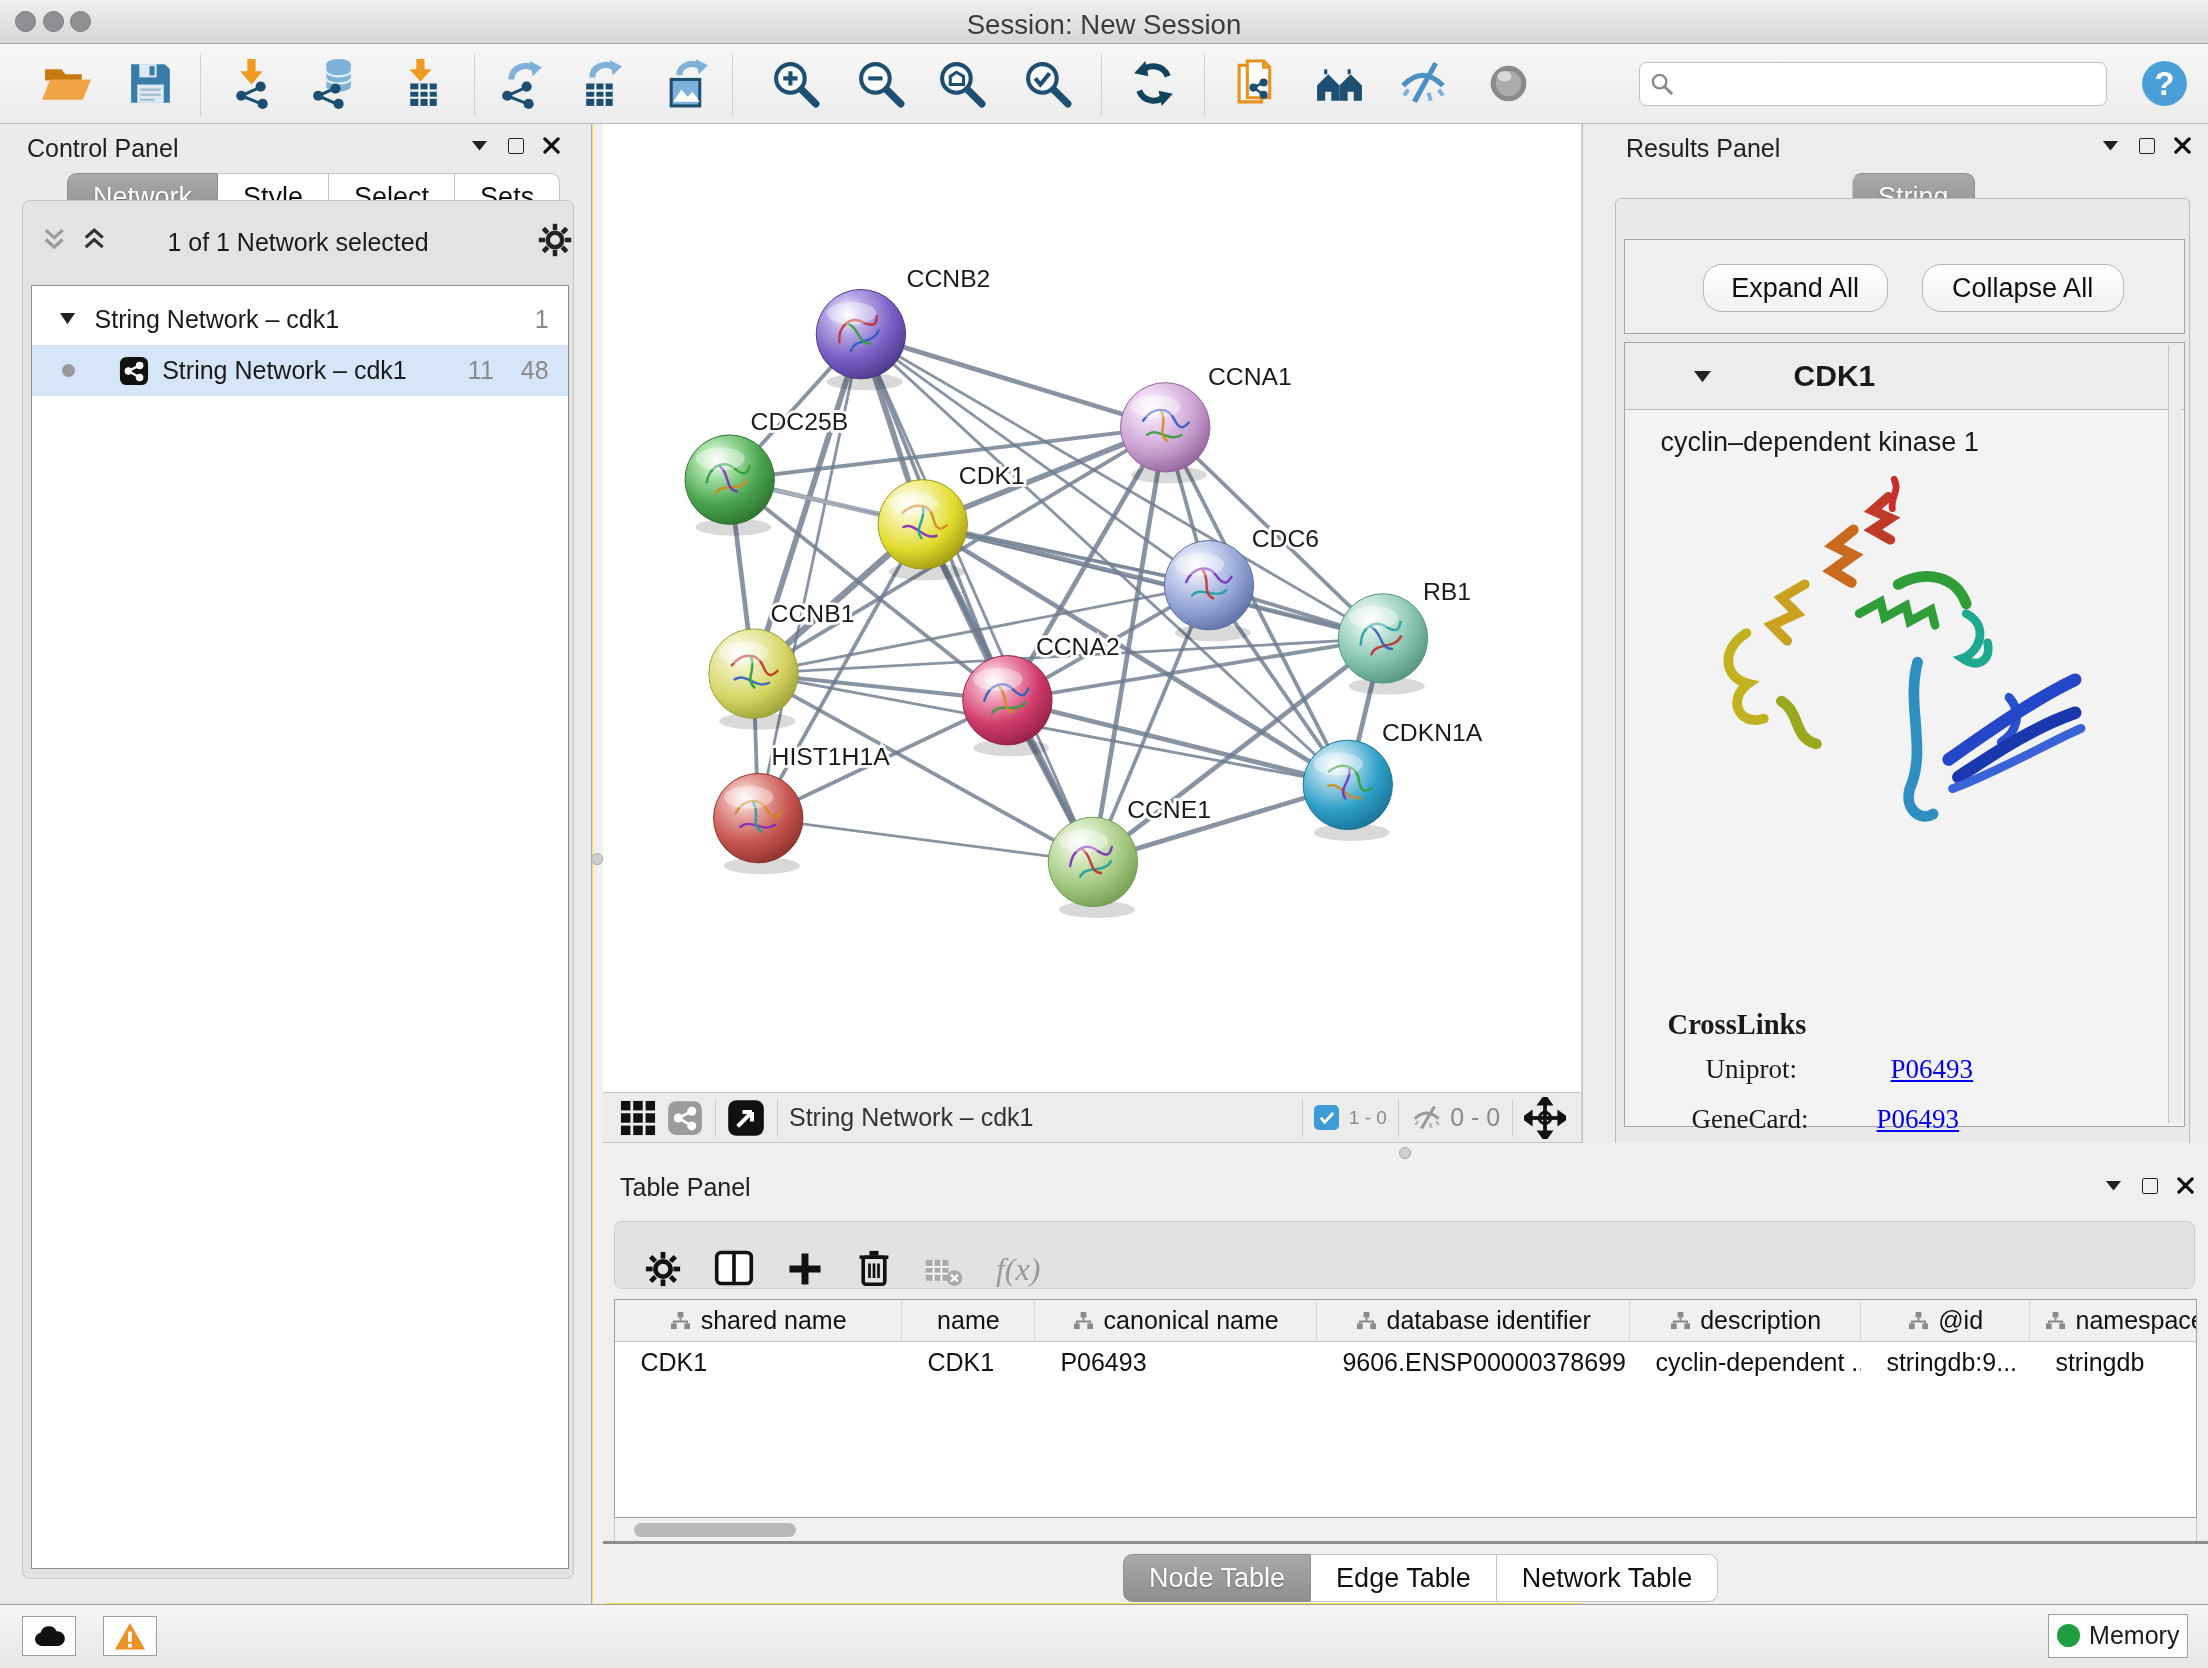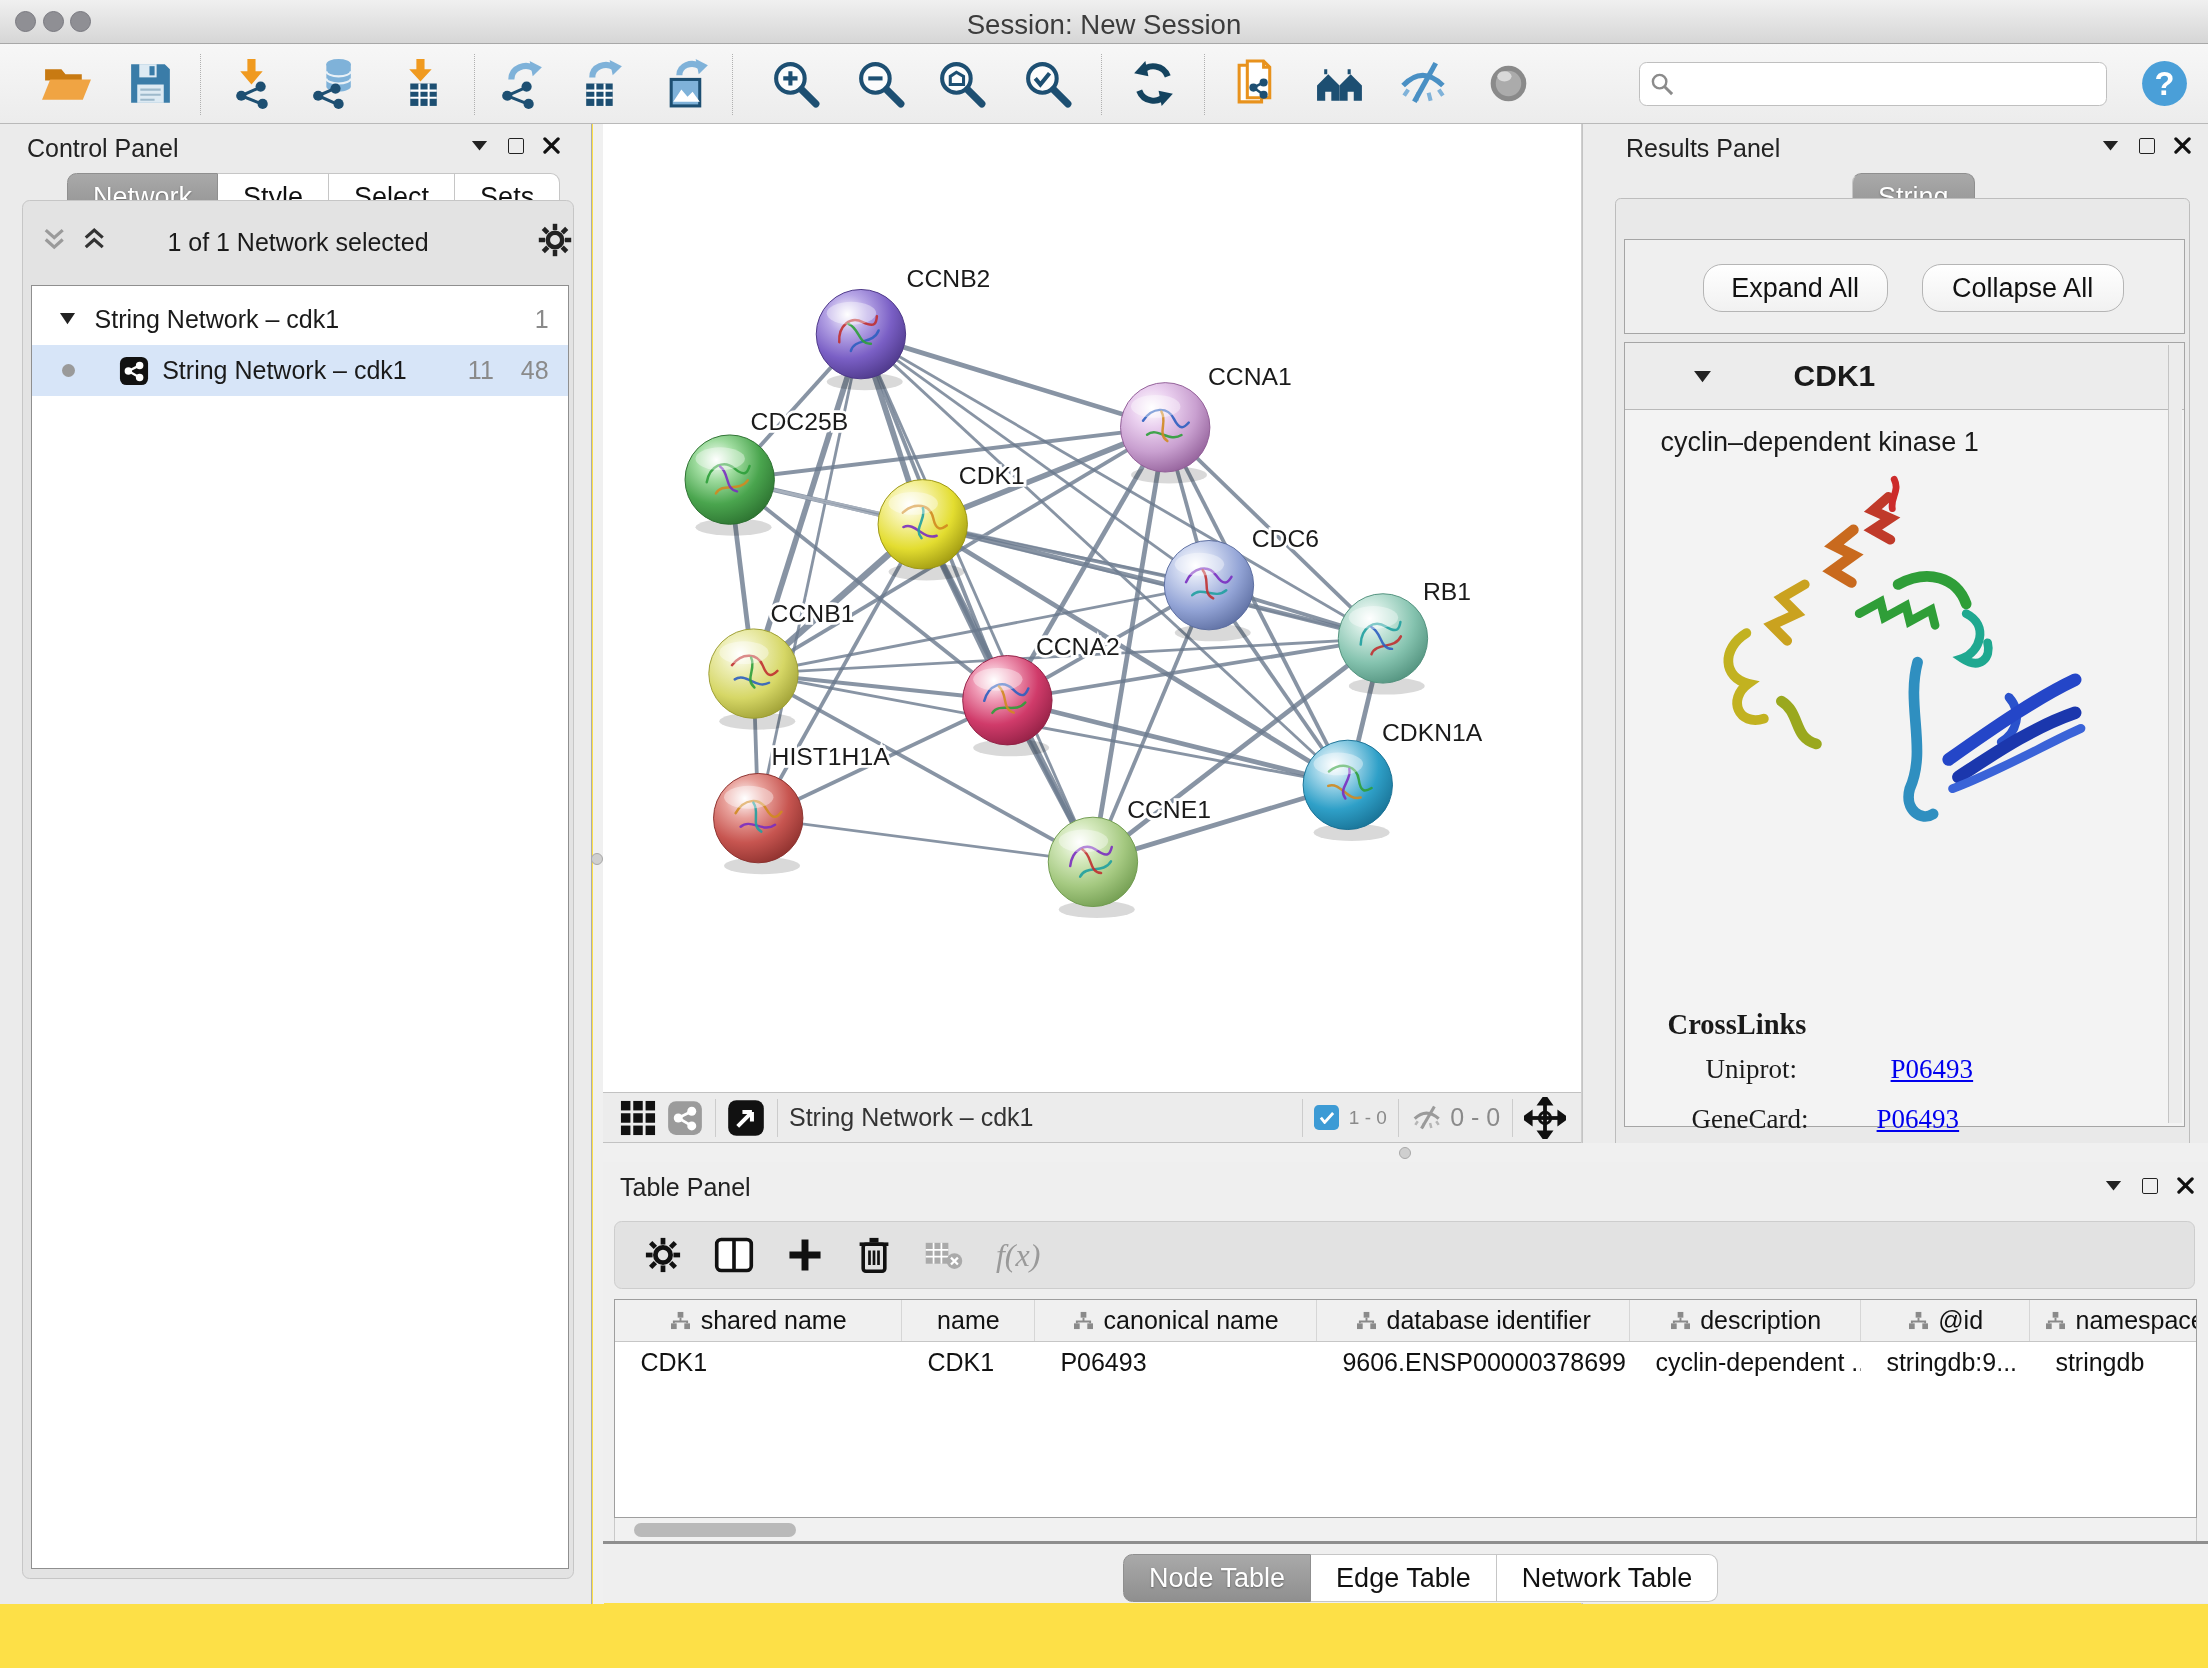--- a/index.html
+++ b/index.html
@@ -61,21 +61,21 @@
   .rcard{left:1615px;top:198px;width:575px;height:955px;background:#e9e9e9;border:1px solid #bdbdbd;border-radius:5.7px;}
   .rbox{background:#efefef;border:1px solid #a5a5a5;}
   .btn{background:linear-gradient(#ffffff,#f1f1f1);border:1px solid #b5b5b5;border-radius:19px;
        font-size:27px;display:flex;align-items:center;justify-content:center;color:#111;}
   .serif{font-family:"Liberation Serif",serif;}
   .xlink{color:#0000EE;text-decoration:underline;}
 
   
   .tpanel{left:603px;top:1162px;width:1605px;height:441px;background:#efefef;}
   .tcard{left:11.4px;top:59px;width:1581px;height:68px;background:#e2e2e2;border:1px solid #cdcdcd;
-         border-radius:7.6px;display:flex;align-items:center;gap:32px;padding-left:28.5px;}
+         border-radius:7.6px;display:flex;align-items:flex-end;gap:32px;padding-left:28.5px;}
   .tablewrap{left:11.4px;top:137px;width:1583px;height:219px;background:#fff;border:1px solid #9e9e9e;overflow:hidden;}
   .thead{display:flex;height:42px;background:#f0f0f0;border-bottom:1.9px solid #c6c6c6;}
   .th{display:flex;align-items:center;justify-content:center;gap:9.5px;font-size:25px;color:#111;
       border-right:1px solid #d6d6d6;flex:0 0 auto;overflow:hidden;white-space:nowrap;}
   .trow{display:flex;height:40px;}
   .td{display:flex;align-items:center;font-size:25px;color:#111;padding-left:25px;flex:0 0 auto;
       overflow:hidden;white-space:nowrap;}
   .hscroll{left:11.4px;top:356px;width:1583px;height:25px;background:#f1f1f1;border:1px solid #c9c9c9;border-top:none;}
   .hthumb{left:19px;top:4.8px;width:162px;height:14.3px;border-radius:7.6px;background:#b9b9b9;}
   .tdivider{left:0;top:379px;width:1605px;height:2.9px;background:#8e8e8e;}
@@ -807,15 +807,33 @@
     </div>
     <div class="abs tdivider"></div>
 
     <div class="abs seg" style="left:520px;top:392px" id="table-tabs">
         <div class="tab active">Node Table</div>
         <div class="tab">Edge Table</div>
         <div class="tab">Network Table</div>
       </div>
   </div>
 
+  <div class="abs statusbar">
+    <div class="abs sbtn" style="left:22px;top:11.4px;width:54px;height:40px">
+      <svg width="32" height="23" viewBox="0 0 34 24">
+          <path d="M9 22a7 7 0 0 1-1-13.9A9 9 0 0 1 25 6.5 6.5 6.5 0 0 1 27 22z" fill="#111"></path>
+        </svg>
+    </div>
+    <div class="abs sbtn" style="left:103px;top:11.4px;width:54px;height:40px">
+      <svg width="32" height="28.5" viewBox="0 0 34 30">
+          <path d="M17 1l16 28H1z" fill="#eb9226"></path>
+          <rect x="15" y="10" width="4" height="11" fill="#fff"></rect>
+          <rect x="15" y="23" width="4" height="4" fill="#fff"></rect>
+        </svg>
+    </div>
+    <div class="abs sbtn" style="left:2048px;top:8.6px;width:140px;height:44px;gap:9.5px">
+      <span id="mem-dot" style="width: 23px; height: 23px; border-radius: 50%; display: inline-block; background: rgb(30, 158, 62);"></span>
+      <span style="font-size:25px">Memory</span>
+    </div>
+  </div>
 
 </div>
 
 
 </body></html>

